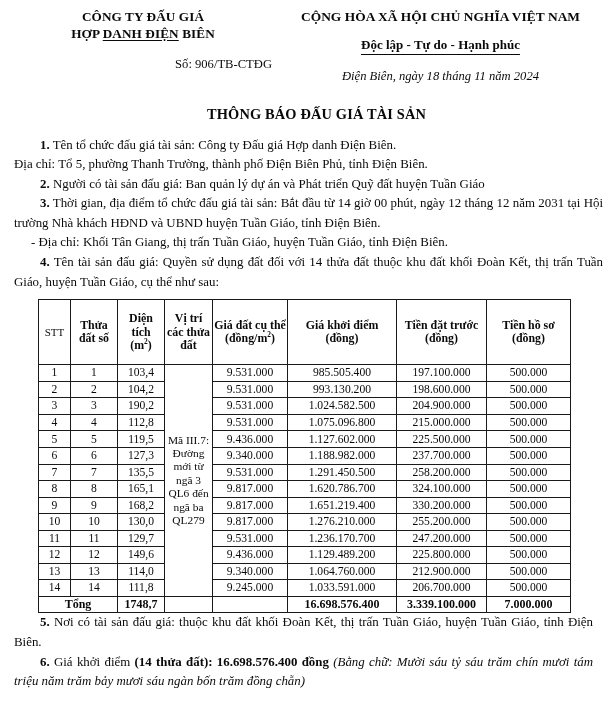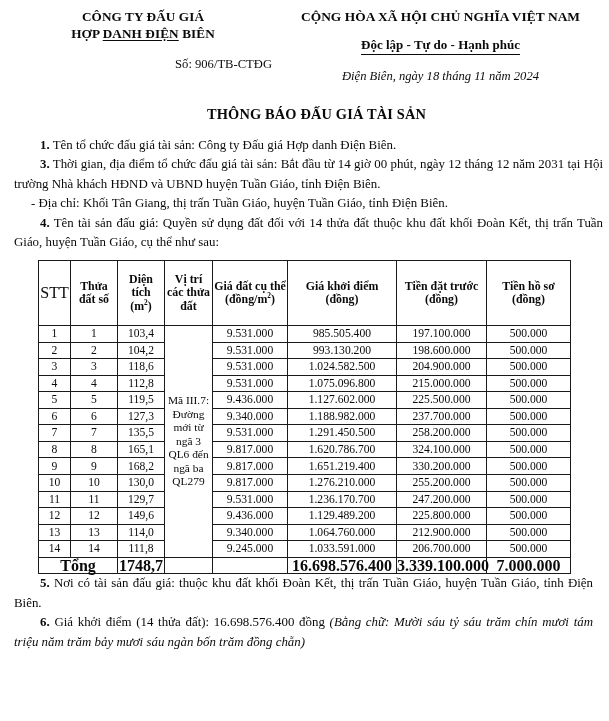--- a/index.html
+++ b/index.html
@@ -125,42 +125,42 @@
   }
   table.lots thead th {
     font-weight: bold;
     font-size: 11.9px;
     height: 62px;
     padding: 1px 1px;
     line-height: 13.2px;
   }
   table.lots thead th.stt-h {
     font-weight: normal;
-    font-size: 16px;
+    font-size: 11px;
   }
   table.lots tbody td {
     height: 15.55px;
   }
   td.pos-cell {
     font-size: 11.4px;
     line-height: 14.2px;
     font-weight: normal;
   }
   tr.total-row td {
     font-weight: bold;
-    font-size: 16px;
+    font-size: 12px;
     height: 18px;
   }
   sup { font-size: 7.4px; vertical-align: super; line-height: 0; }
 
   
   .footer-block {
     padding: 0 16px 0 14px;
   }
-  .bold { font-weight: normal; }
+  .bold { font-weight: bold; }
   .ital { font-style: italic; }
 </style>
 </head>
 <body>
 
 <div class="page">
 
   <div class="doc-header">
     <div class="hdr-left">
       <div class="hdr-org">
@@ -177,21 +177,25 @@
   </div>
 
   <div class="doc-title">THÔNG BÁO ĐẤU GIÁ TÀI SẢN</div>
 
   <div class="body-block">
 
     <p class="para indent">
       <span class="num">1.</span><span> Tên tổ chức đấu giá tài sản: Công ty Đấu giá Hợp danh Điện Biên.</span>
     </p>
 
-
+    <p class="para">Địa chỉ: Tổ 5, phường Thanh Trường, thành phố Điện Biên Phủ, tỉnh Điện Biên.</p>
+
+    <p class="para indent">
+      <span class="num">2.</span><span> Người có tài sản đấu giá: Ban quản lý dự án và Phát triển Quỹ đất huyện Tuần Giáo</span>
+    </p>
 
 
     <p class="para indent">
       <span class="num">3.</span><span> Thời gian, địa điểm tổ chức đấu giá tài sản: Bắt đầu từ 14 giờ 00 phút, ngày 12 tháng 12 năm 2031 tại Hội trường Nhà khách HĐND và UBND huyện Tuần Giáo, tỉnh Điện Biên.</span>
     </p>
 
     <p class="para indent-sm">- Địa chỉ: Khối Tân Giang, thị trấn Tuần Giáo, huyện Tuần Giáo, tỉnh Điện Biên.</p>
 
     <p class="para indent">
       <span class="num">4.</span><span> Tên tài sản đấu giá: Quyền sử dụng đất đối với 14 thửa đất thuộc khu đất khối Đoàn Kết, thị trấn Tuần Giáo, huyện Tuần Giáo, cụ thể như sau:</span>
@@ -253,21 +257,21 @@
             <td>2</td>
             <td>104,2</td>
             <td>9.531.000</td>
             <td>993.130.200</td>
             <td>198.600.000</td>
             <td>500.000</td>
           </tr>
           <tr>
             <td>3</td>
             <td>3</td>
-            <td>118,6</td>
+            <td>190,2</td>
             <td>9.531.000</td>
             <td>1.024.582.500</td>
             <td>204.900.000</td>
             <td>500.000</td>
           </tr>
           <tr>
             <td>4</td>
             <td>4</td>
             <td>112,8</td>
             <td>9.531.000</td>

